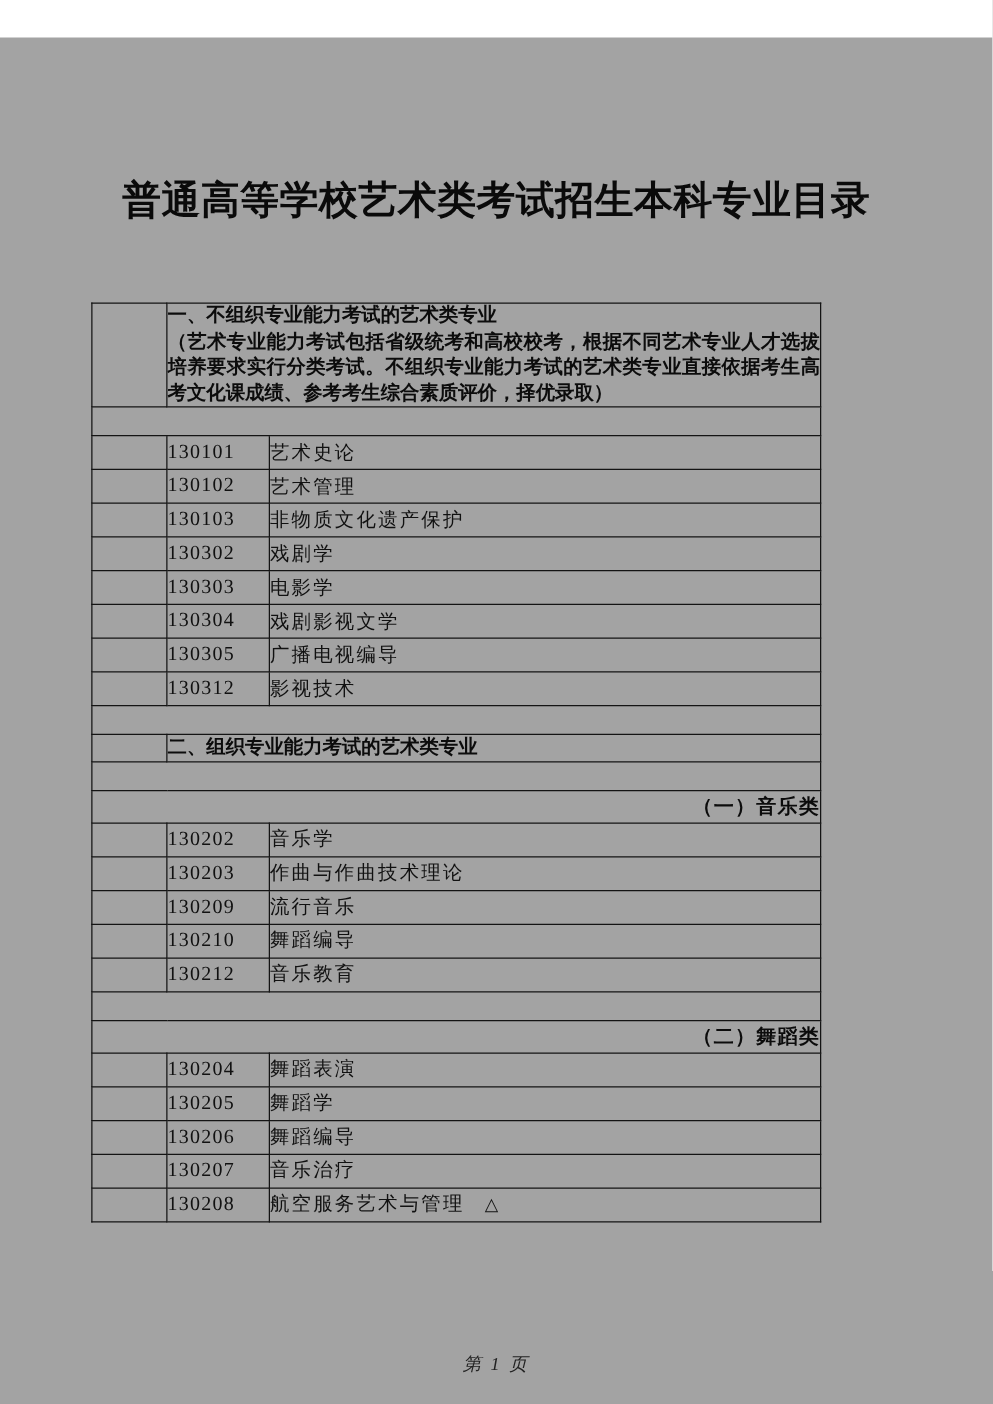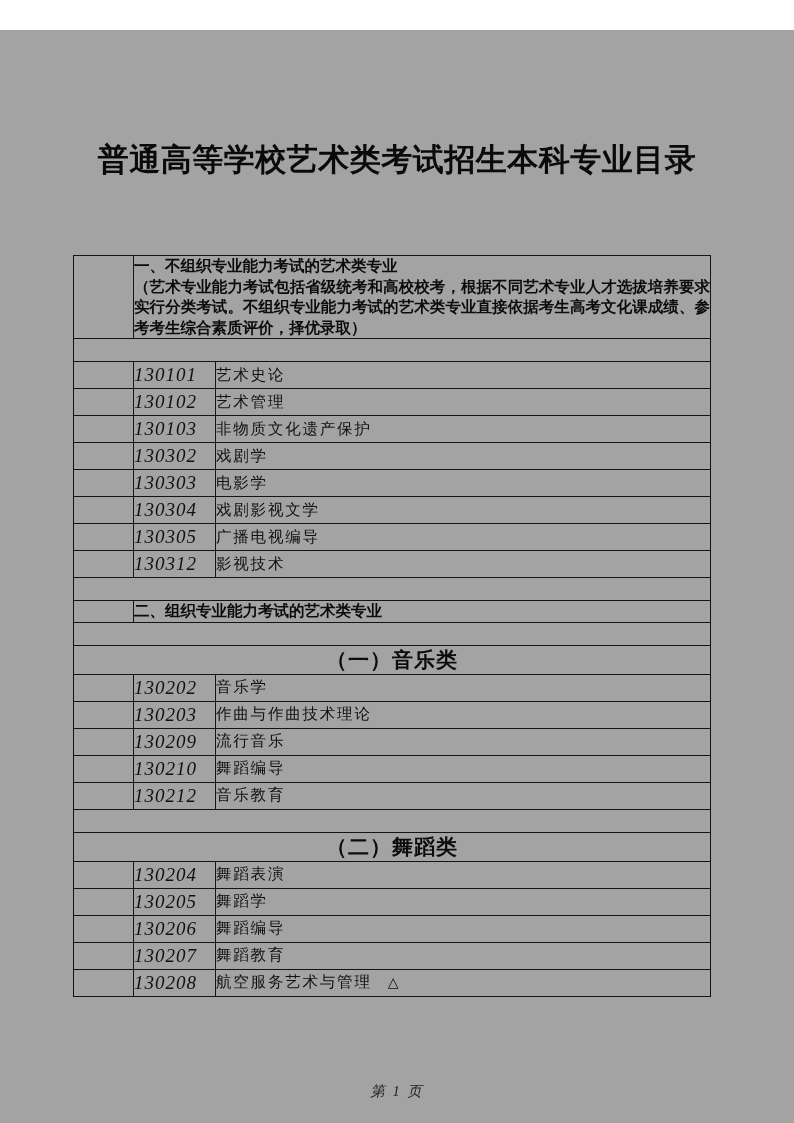--- a/index.html
+++ b/index.html
@@ -22,22 +22,22 @@
     font-family: "Liberation Sans", "DejaVu Sans", sans-serif;
     font-weight: 700;
     font-size: 31px;
     letter-spacing: 0.5px;
     color: #0a0a0a;
     white-space: nowrap;
   }
   table.catalog {
     position: absolute;
     left: 73px;
-    top: 225px;
-    width: 638px;
+    top: 212px;
+    width: 584px;
     border-collapse: collapse;
     table-layout: fixed;
   }
   table.catalog td {
     border: 1.4px solid #141414;
     padding: 0;
     vertical-align: middle;
     overflow: hidden;
   }
   col.c1 { width: 60px; }
@@ -50,35 +50,34 @@
     font-size: 15.5px;
     color: #0c0c0c;
   }
   .sec-heading { font-weight: 700; }
   .sec-note { font-weight: 600; text-align: justify; }
   
   td.spacer-cell { height: 22px; }
   
   td.category-cell {
     height: 25px;
-    text-align: center;
+    text-align: right;
     font-family: "Liberation Sans", "DejaVu Sans", sans-serif;
     font-weight: 700;
-    font-size: 21px;
+    font-size: 16px;
     letter-spacing: 1px;
     color: #0c0c0c;
   }
   
   tr.row-major td { height: 26px; }
   td.code-cell {
     padding-left: 8px;
-    font-size: 19px;
+    font-size: 16px;
     letter-spacing: 1px;
     color: #111;
-    font-style: italic;
   }
   td.name-cell {
     padding-left: 8px;
     font-size: 15.5px;
     letter-spacing: 1.8px;
     color: #111;
   }
   .mark {
     margin-left: 16px;
     font-size: 14px;
@@ -216,21 +215,21 @@
           <td class="name-cell"><span>舞蹈学</span></td>
         </tr>
         <tr class="row-major">
           <td class=""></td>
           <td class="code-cell">130206</td>
           <td class="name-cell"><span>舞蹈编导</span></td>
         </tr>
         <tr class="row-major">
           <td class=""></td>
           <td class="code-cell">130207</td>
-          <td class="name-cell"><span>舞蹈教育</span></td>
+          <td class="name-cell"><span>音乐治疗</span></td>
         </tr>
         <tr class="row-major">
           <td class=""></td>
           <td class="code-cell">130208</td>
           <td class="name-cell"><span>航空服务艺术与管理</span><span class="mark">△</span></td>
         </tr>
       </tbody>
   </table>
 
   <div class="page-footer">第 1 页</div>

